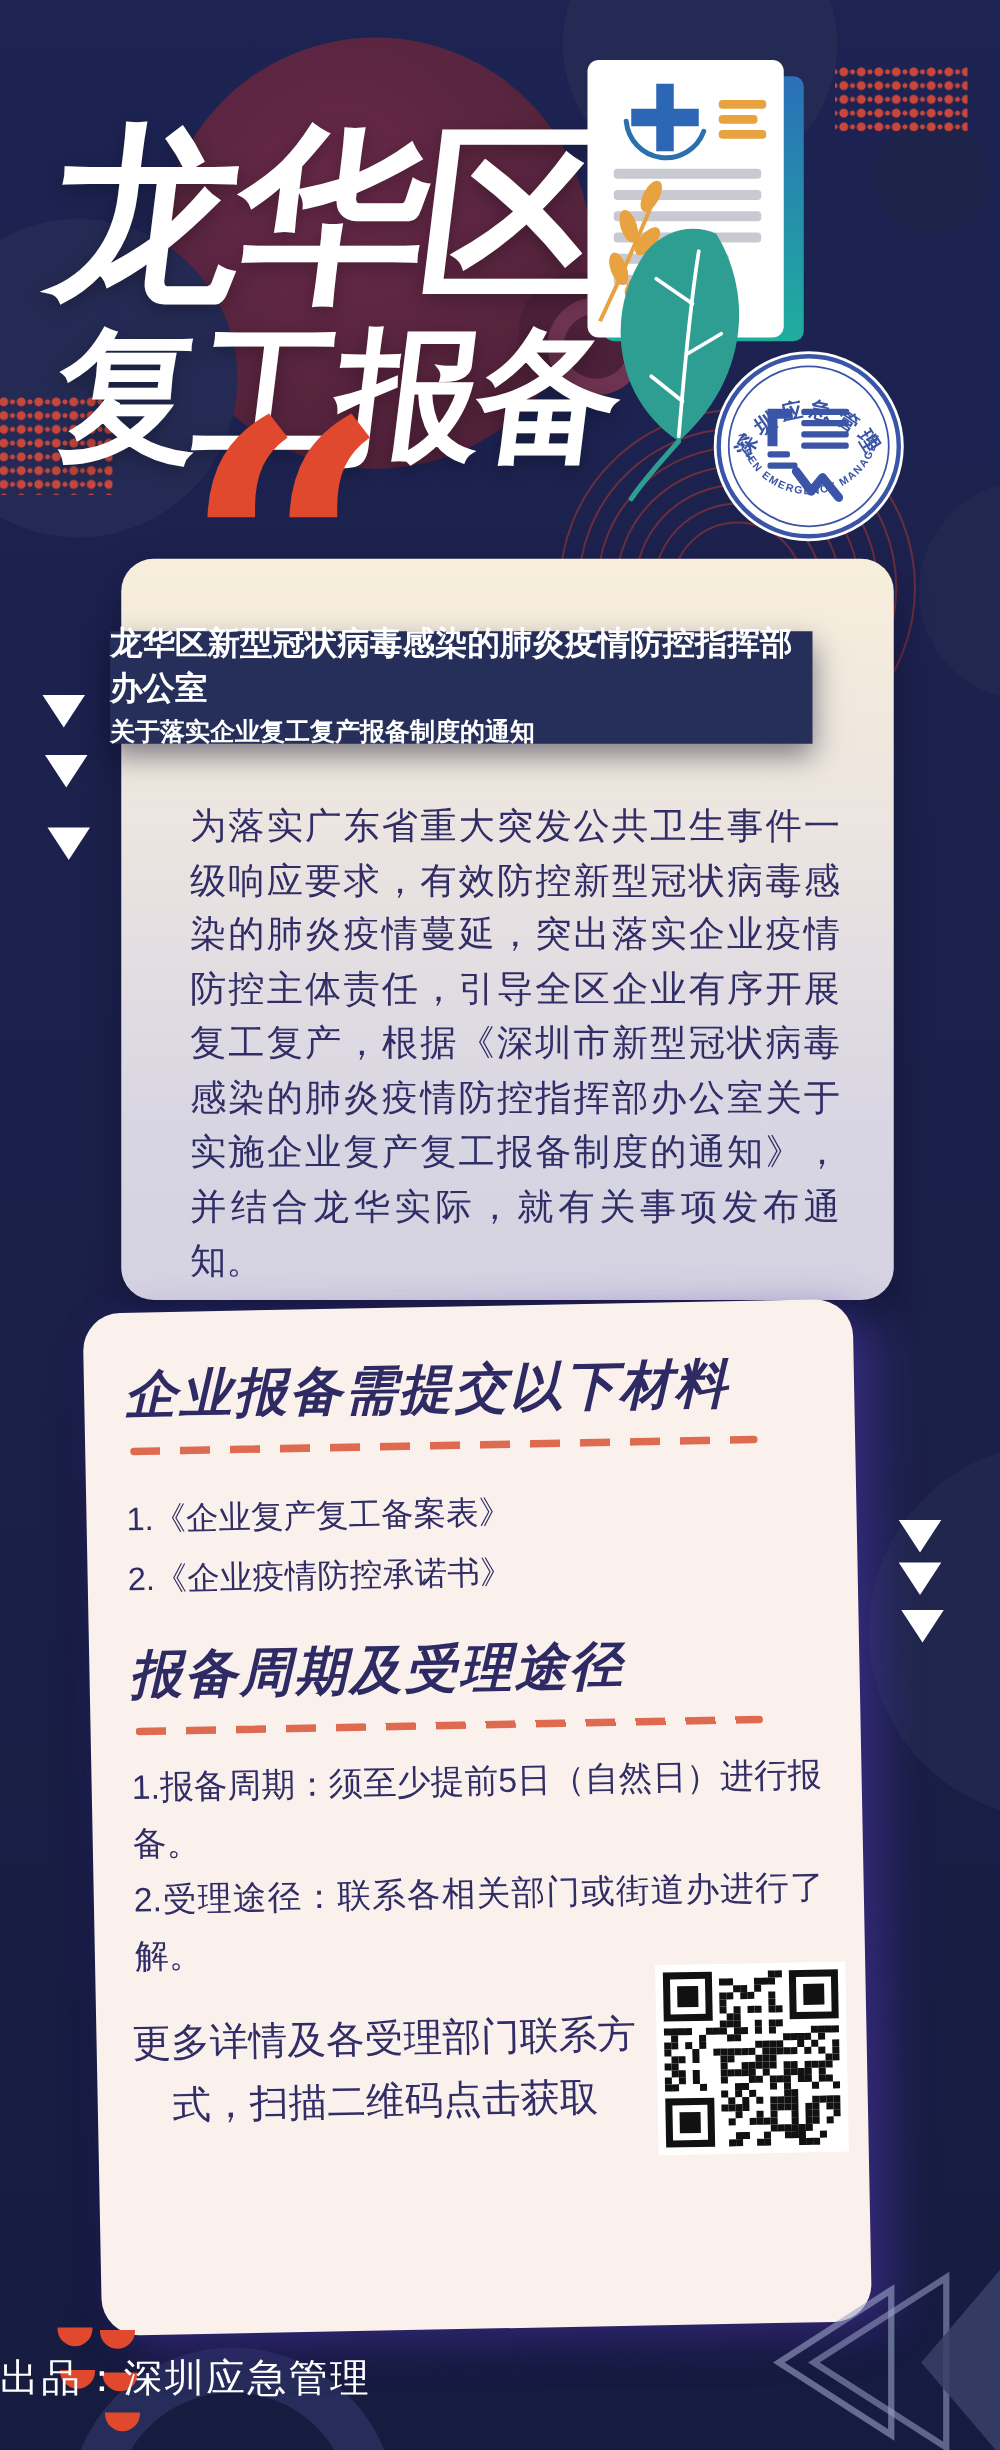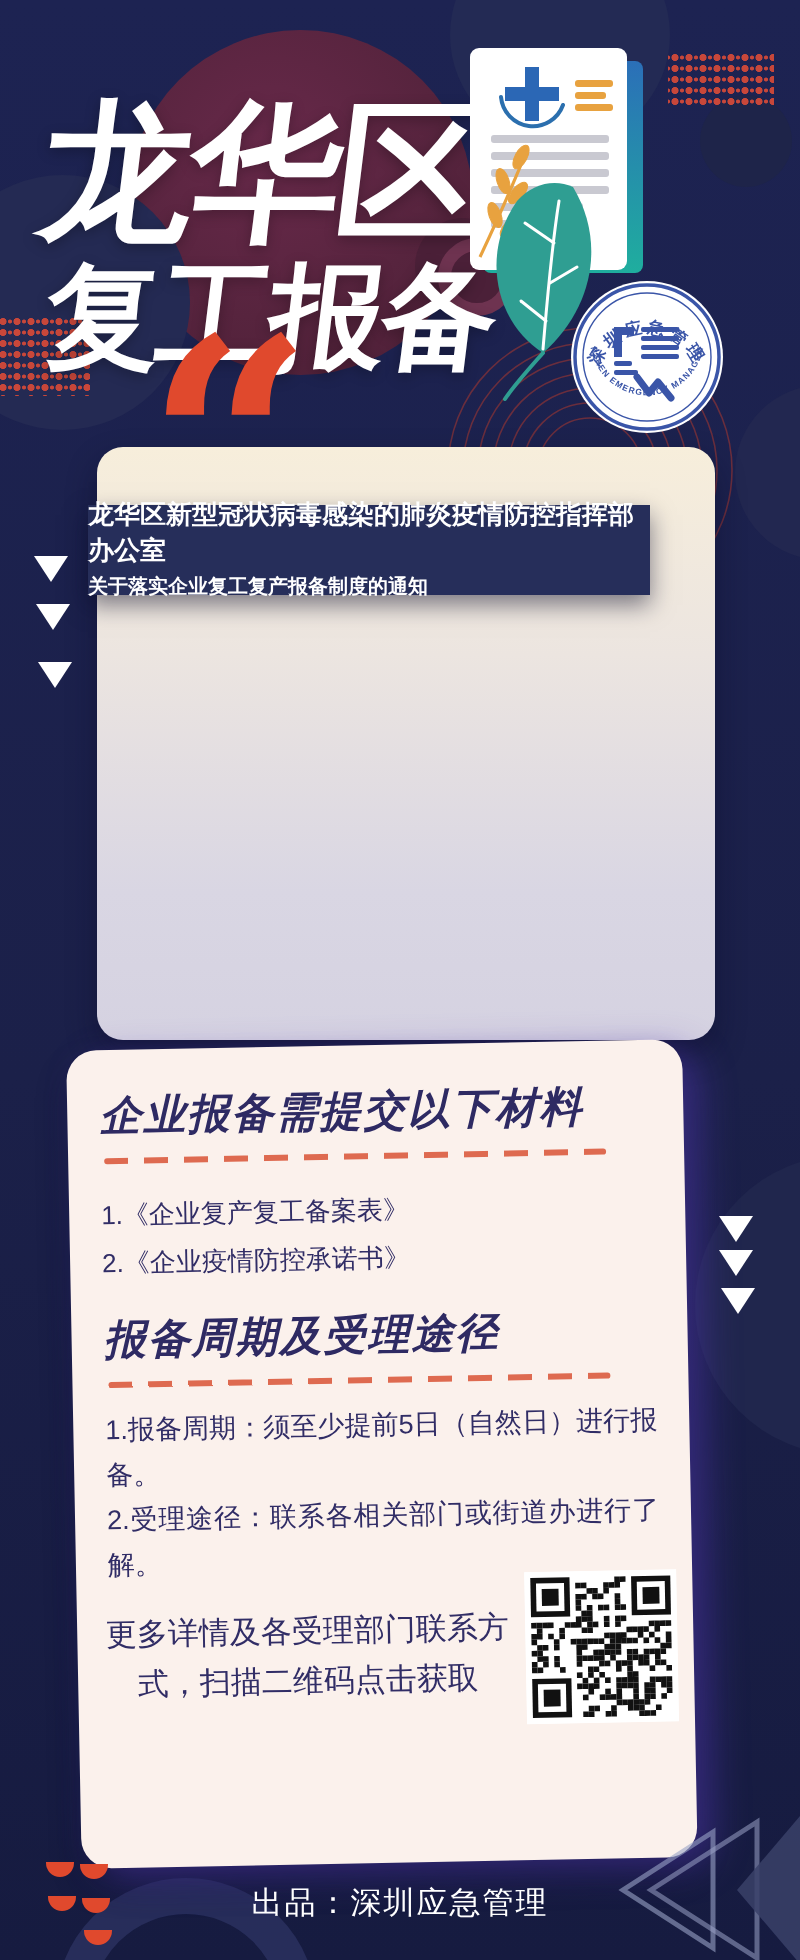--- a/index.html
+++ b/index.html
@@ -87,21 +87,21 @@
     position:absolute;left:32px;width:552px;color:#312d66;font-size:27px;
     line-height:45px;text-align:justify;
   }
   .qr-caption{
     position:absolute;left:14px;top:560px;width:432px;color:#312d66;
     font-size:31px;line-height:50px;font-weight:500;text-align:center;
   }
   .qr-box{position:absolute;left:448px;top:530px;width:152px;height:152px;background:#ffffff;}
 
   .footer{
-    position:absolute;left:0;top:1882px;width:800px;text-align:center;
+    position:absolute;left:0;top:1882px;width:800px;text-align:left;
     color:#ffffff;font-size:31px;letter-spacing:2px;z-index:6;
   }
 
   
   .halfdot{
     position:absolute;width:28px;height:15px;background:#e0492d;
     border-radius:0 0 15px 15px;z-index:6;
   }
   .ring-arc{
     position:absolute;left:55px;top:1878px;width:190px;height:190px;
@@ -220,20 +220,21 @@
 
   <div class="card1"></div>
   <div class="quote">“</div>
   <div class="banner">
     <div class="l1">龙华区新型冠状病毒感染的肺炎疫情防控指挥部办公室</div>
     <div class="l2">关于落实企业复工复产报备制度的通知</div>
   </div>
   <div class="tri-down" style="left:34px;top:556px;"></div>
   <div class="tri-down" style="left:36px;top:604px;"></div>
   <div class="tri-down" style="left:38px;top:662px;"></div>
+  <div class="paragraph">为落实广东省重大突发公共卫生事件一级响应要求，有效防控新型冠状病毒感染的肺炎疫情蔓延，突出落实企业疫情防控主体责任，引导全区企业有序开展复工复产，根据《深圳市新型冠状病毒感染的肺炎疫情防控指挥部办公室关于实施企业复产复工报备制度的通知》，并结合龙华实际，就有关事项发布通知。</div>
 
   <div class="card2">
     <div class="c2-head" style="top:38px;">企业报备需提交以下材料</div>
     <div class="dash" style="top:108px;"></div>
     <div class="c2-item" style="top:148px;">1.《企业复产复工备案表》</div>
     <div class="c2-item" style="top:196px;">2.《企业疫情防控承诺书》</div>
 
     <div class="c2-head" style="top:262px;">报备周期及受理途径</div>
     <div class="dash" style="top:332px;"></div>
     <div class="c2-par" style="top:358px;">1.报备周期：须至少提前5日（自然日）进行报备。</div>

